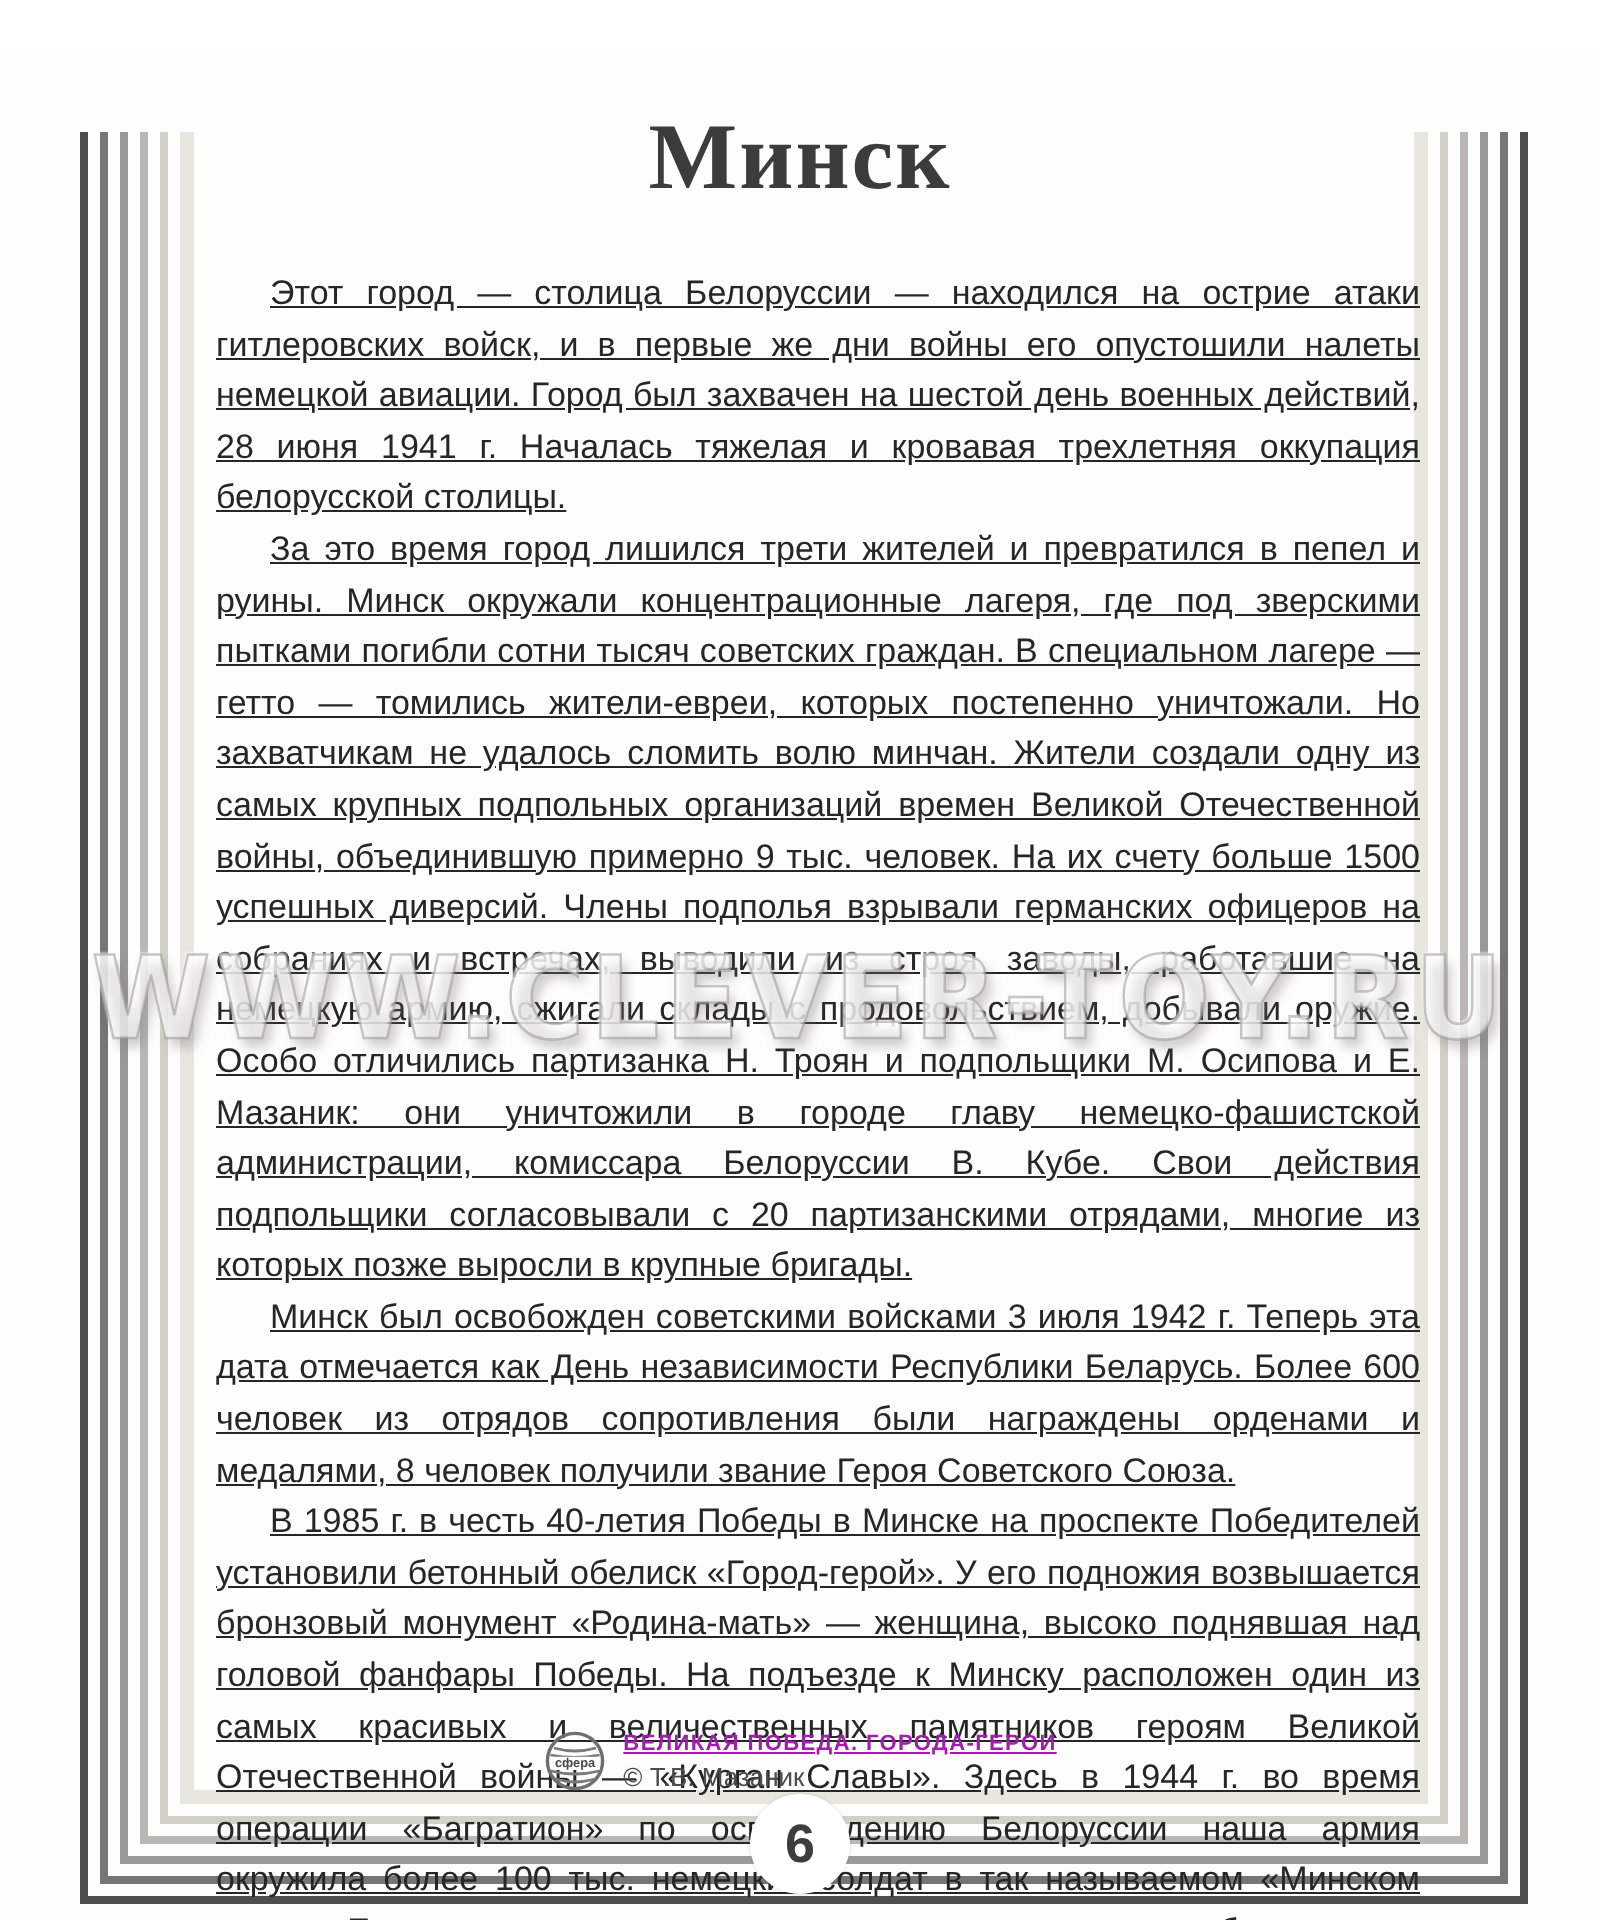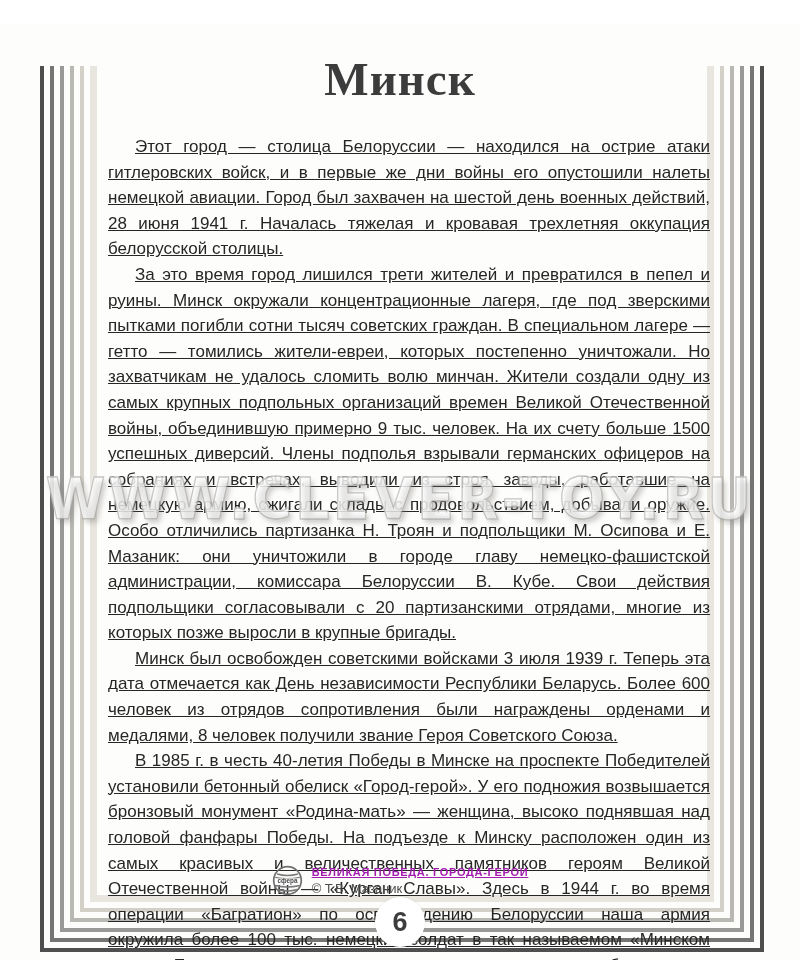--- a/index.html
+++ b/index.html
@@ -97,21 +97,21 @@
   <div class="st sh b2"></div>
   <div class="st sh b3"></div>
   <div class="st sh b4"></div>
   <div class="st sh b5"></div>
 
   <h1 class="title">Минск</h1>
 
   <div class="content">
     <p>Этот город — столица Белоруссии — находился на острие атаки гитлеровских войск, и в первые же дни войны его опустошили налеты немецкой авиации. Город был захвачен на шестой день военных действий, 28 июня 1941 г. Началась тяжелая и кровавая трехлетняя оккупация белорусской столицы.</p>
     <p>За это время город лишился трети жителей и превратился в пепел и руины. Минск окружали концентрационные лагеря, где под зверскими пытками погибли сотни тысяч советских граждан. В специальном лагере — гетто — томились жители-евреи, которых постепенно уничтожали. Но захватчикам не удалось сломить волю минчан. Жители создали одну из самых крупных подпольных организаций времен Великой Отечественной войны, объединившую примерно 9 тыс. человек. На их счету больше 1500 успешных диверсий. Члены подполья взрывали германских офицеров на собраниях и встречах, выводили из строя заводы, работавшие на немецкую армию, сжигали склады с продовольствием, добывали оружие. Особо отличились партизанка Н. Троян и подпольщики М. Осипова и Е. Мазаник: они уничтожили в городе главу немецко-фашистской администрации, комиссара Белоруссии В. Кубе. Свои действия подпольщики согласовывали с 20 партизанскими отрядами, многие из которых позже выросли в крупные бригады.</p>
-    <p>Минск был освобожден советскими войсками 3 июля 1939 г. Теперь эта дата отмечается как День независимости Республики Беларусь. Более 600 человек из отрядов сопротивления были награждены орденами и медалями, 8 человек получили звание Героя Советского Союза.</p>
+    <p>Минск был освобожден советскими войсками 3 июля 1942 г. Теперь эта дата отмечается как День независимости Республики Беларусь. Более 600 человек из отрядов сопротивления были награждены орденами и медалями, 8 человек получили звание Героя Советского Союза.</p>
     <p>В 1985 г. в честь 40-летия Победы в Минске на проспекте Победителей установили бетонный обелиск «Город-герой». У его подножия возвышается бронзовый монумент «Родина-мать» — женщина, высоко поднявшая над головой фанфары Победы. На подъезде к Минску расположен один из самых красивых и величественных памятников героям Великой Отечественной войны — «Курган Славы». Здесь в 1944 г. во время операции «Багратион» по освобождению Белоруссии наша армия окружила более 100 тыс. немецких солдат в так называемом «Минском котле». Есть недалеко от города памятник и трагическим событиям того времени — мемориальный комплекс «Хатынь». В наказание за сопротивление гитлеровцы сожгли заживо всех жителей деревни Хатынь, заперев в сарае.</p>
   </div>
 
   <div class="watermark">WWW.CLEVER-TOY.RU</div>
 
   <div class="footer">
     <svg width="31" height="31" viewBox="0 0 31 31">
       <circle cx="15.5" cy="15.5" r="13.8" fill="none" stroke="#6f6f6f" stroke-width="1.7"></circle>
       <path d="M5 9 Q15.5 12 26 9" fill="none" stroke="#7a7a7a" stroke-width="1.4"></path>
       <path d="M3.2 12.5 Q15.5 15 27.8 12.5" fill="none" stroke="#7a7a7a" stroke-width="1.4"></path>

